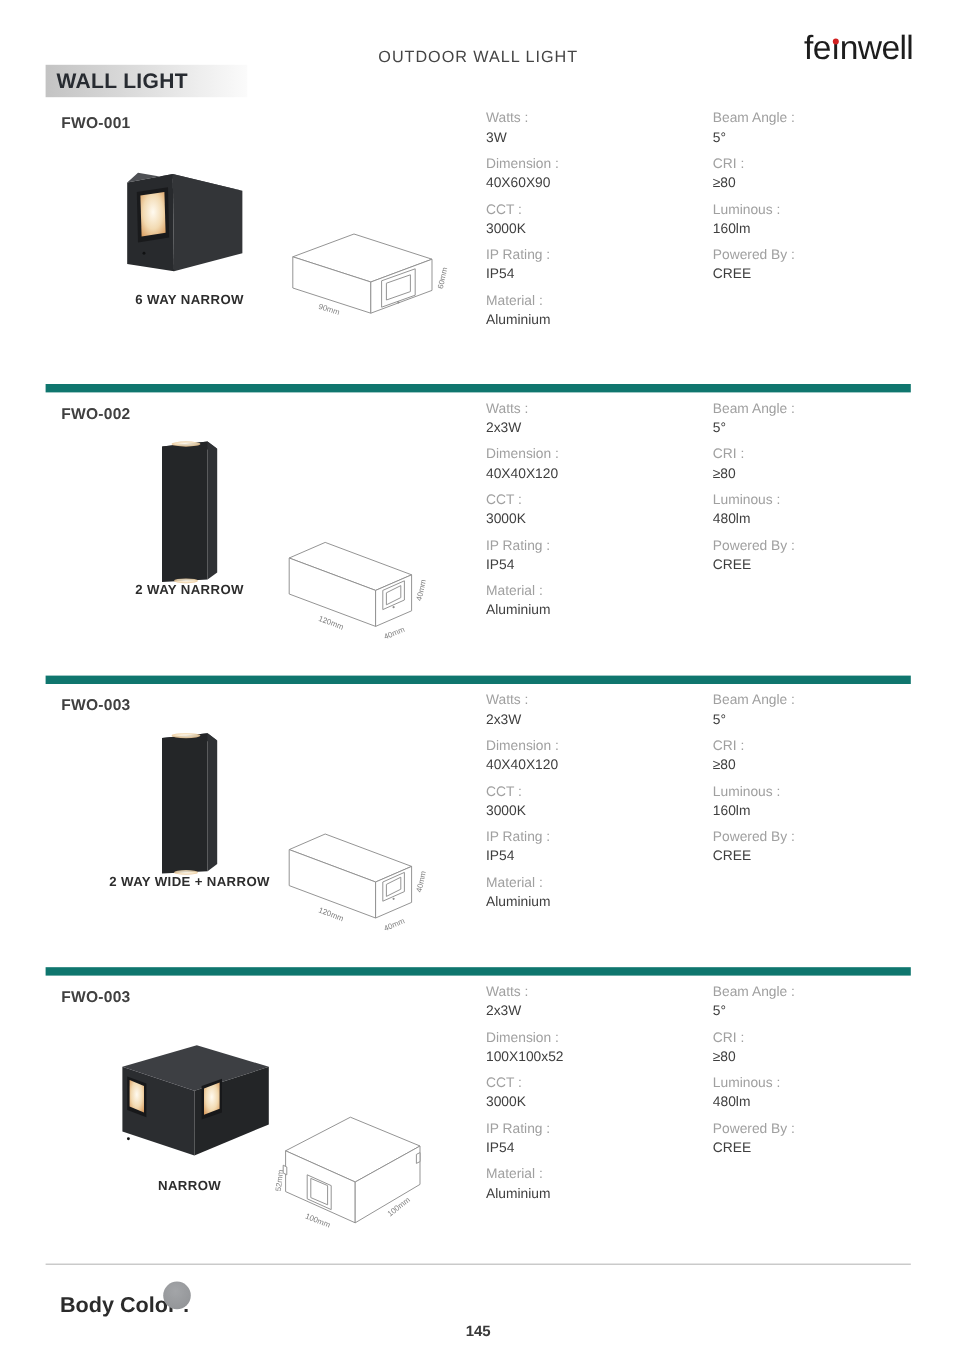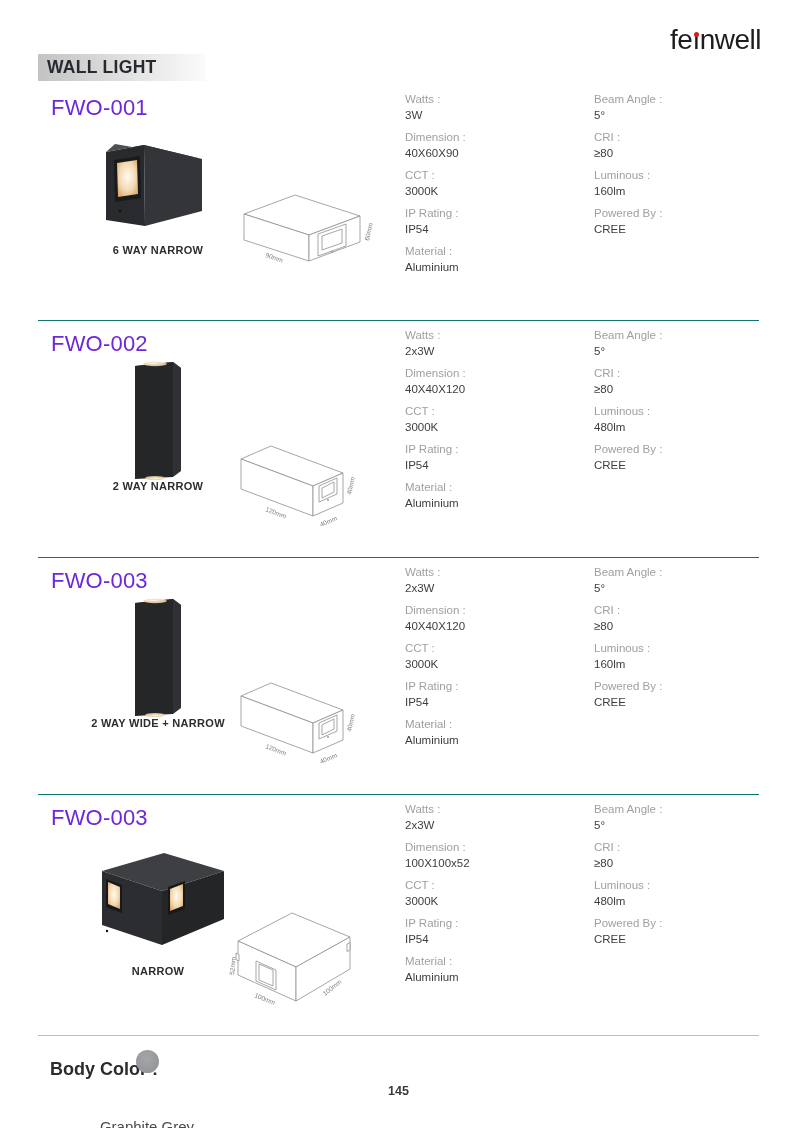--- a/index.html
+++ b/index.html
@@ -11,23 +11,23 @@
   .page-heading{position:absolute;left:0;right:0;top:40px;text-align:center;font-size:13.5px;color:#454545;letter-spacing:.8px;}
   .brand{position:absolute;right:36px;top:26px;font-size:28px;color:#1d1d1d;letter-spacing:-.5px;line-height:1;}
   .brand-i{position:relative;display:inline-block;}
   .i-dot{position:absolute;left:1.5px;top:6px;width:5px;height:5px;border-radius:50%;background:#d22020;}
   .title-bar{position:absolute;left:38px;top:54px;width:168px;height:27px;line-height:27px;padding-left:9px;box-sizing:border-box;
     background:linear-gradient(to right,#c3c3c3,#fbfbfb);font-size:17.5px;font-weight:bold;color:#272b31;letter-spacing:.3px;}
 
   
   .sec{position:relative;margin:0 38px;height:236px;}
   .sec.first{height:235px;}
-  .sec.divided{border-top:1px solid #0f766e;}
+  .sec.divided{border-top:7px solid #0f766e;}
   .sec.last{height:240px;}
-  .model{position:absolute;left:13px;top:10px;font-size:22px;font-weight:normal;color:#6d28d9;letter-spacing:.2px;}
+  .model{position:absolute;left:13px;top:10px;font-size:13px;font-weight:bold;color:#404040;letter-spacing:.2px;}
   .caption{position:absolute;left:0;top:159px;width:240px;text-align:center;font-size:11px;font-weight:bold;color:#2d2d2d;letter-spacing:.3px;}
   .photo,.drawing{position:absolute;}
   .dim-label{font-size:6.5px;fill:#7d7d7d;}
 
   .specs{position:absolute;top:7px;width:170px;}
   .specs-l{left:367px;}
   .specs-r{left:556px;}
   .spec{margin-bottom:8px;}
   .spec-label{font-size:11.5px;line-height:14px;font-weight:normal;color:#a0a0a0;margin-bottom:2px;}
   .spec-value{font-size:11.5px;line-height:14px;color:#3e3e3e;}
@@ -49,20 +49,21 @@
       <stop offset="0%" stop-color="#fffaf0"></stop>
       <stop offset="55%" stop-color="#f2dab2"></stop>
       <stop offset="100%" stop-color="#d99c5e"></stop>
     </radialGradient>
   </defs>
 </svg>
 
 <div class="page">
 
   <div class="header">
+    <div class="page-heading">OUTDOOR WALL LIGHT</div>
     <div class="brand"><span>fe</span><span class="brand-i"><span class="i-dot"></span><span>ı</span></span><span>nwell</span></div>
     <div class="title-bar">WALL LIGHT</div>
   </div>
 
   <div class="sec first">
     <div class="model">FWO-001</div>
 
     <svg class="photo" style="left:60px;top:50px" width="115" height="112" viewBox="0 0 115 112">
       <polygon points="8,17 17,9 104,24 46,10" fill="#4e5054"></polygon>
       <polygon points="46,10 104,24 104,76 47,91" fill="#333538"></polygon>

